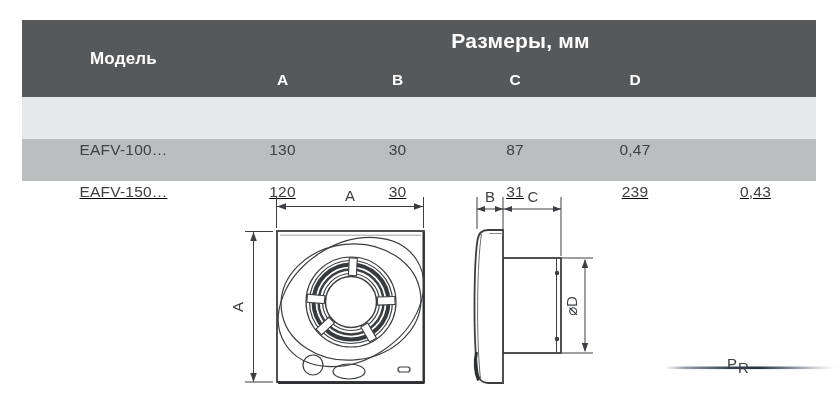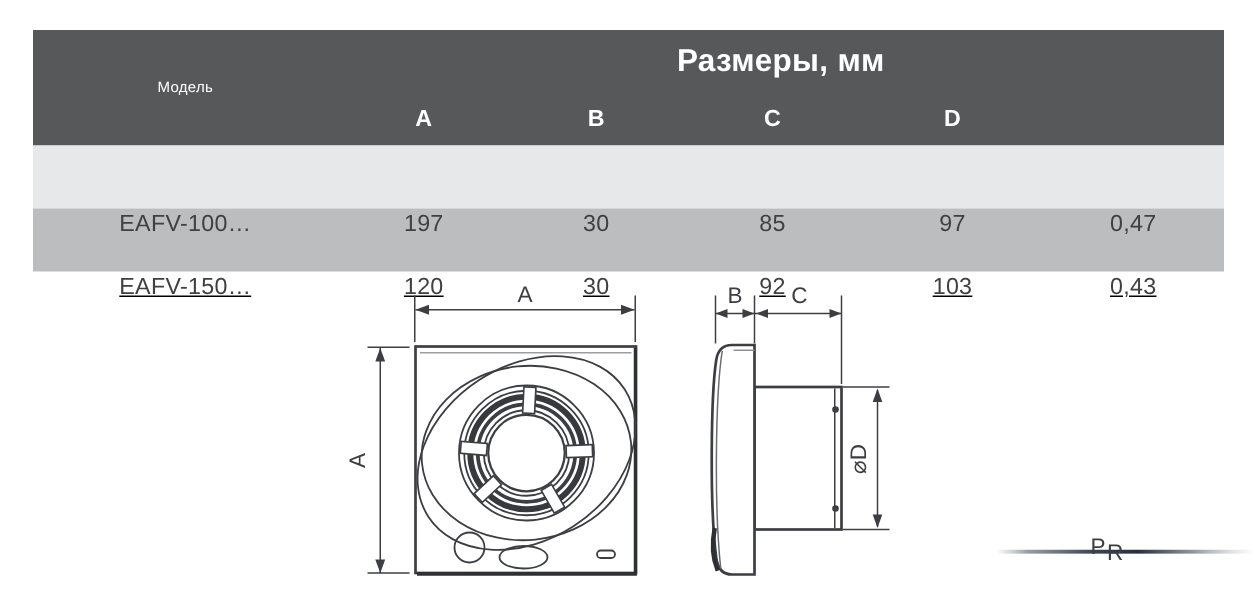--- a/index.html
+++ b/index.html
@@ -10,21 +10,21 @@
   }
   
   .spec-table{position:absolute;left:22px;top:20px;width:794px;}
   .thead{
     display:grid;
     grid-template-columns:203px 115px 115px 120px 120px 121px;
     grid-template-rows:42px 35px;
     background:#57585a;color:#ffffff;
   }
   .model-h{grid-column:1;grid-row:1/3;display:flex;align-items:center;justify-content:center;
-    font-size:10px;font-weight:400;letter-spacing:.2px;}
+    font-size:17px;font-weight:700;letter-spacing:.2px;}
   .dims-h{grid-column:2/7;grid-row:1;display:flex;align-items:center;justify-content:center;
     font-size:21px;font-weight:700;letter-spacing:.2px;}
   .col-h{grid-row:2;display:flex;align-items:center;justify-content:center;
     font-size:15.5px;font-weight:700;}
   .trow{
     display:grid;
     grid-template-columns:203px 115px 115px 120px 120px 121px;
     height:42px;
   }
   .trow.odd{background:#e7e8e9;}
@@ -46,32 +46,31 @@
   <div class="thead">
     <div class="model-h">Модель</div>
     <div class="dims-h">Размеры, мм</div>
     <div class="col-h">A</div>
     <div class="col-h">B</div>
     <div class="col-h">C</div>
     <div class="col-h">D</div>
   </div>
   <div class="trow odd">
     <div class="cell">EAFV-100…</div>
-    <div class="cell">197</div>
+    <div class="cell">130</div>
     <div class="cell">30</div>
-    <div class="cell">85</div>
-    <div class="cell">97</div>
+    <div class="cell">87</div>
     <div class="cell">0,47</div>
   </div>
   <div class="trow even">
     <div class="cell">EAFV-150…</div>
     <div class="cell">120</div>
     <div class="cell">30</div>
-    <div class="cell">92</div>
-    <div class="cell">103</div>
+    <div class="cell">31</div>
+    <div class="cell">239</div>
     <div class="cell">0,43</div>
   </div>
 </div>
 
 <svg class="drawing" viewBox="0 0 840 404">
   <defs>
     <linearGradient id="ruleGrad" x1="0" y1="0" x2="1" y2="0">
       <stop offset="0" stop-color="#aab0b8" stop-opacity="0"></stop>
       <stop offset="0.12" stop-color="#9aa0a8"></stop>
       <stop offset="0.38" stop-color="#3a4254"></stop>

